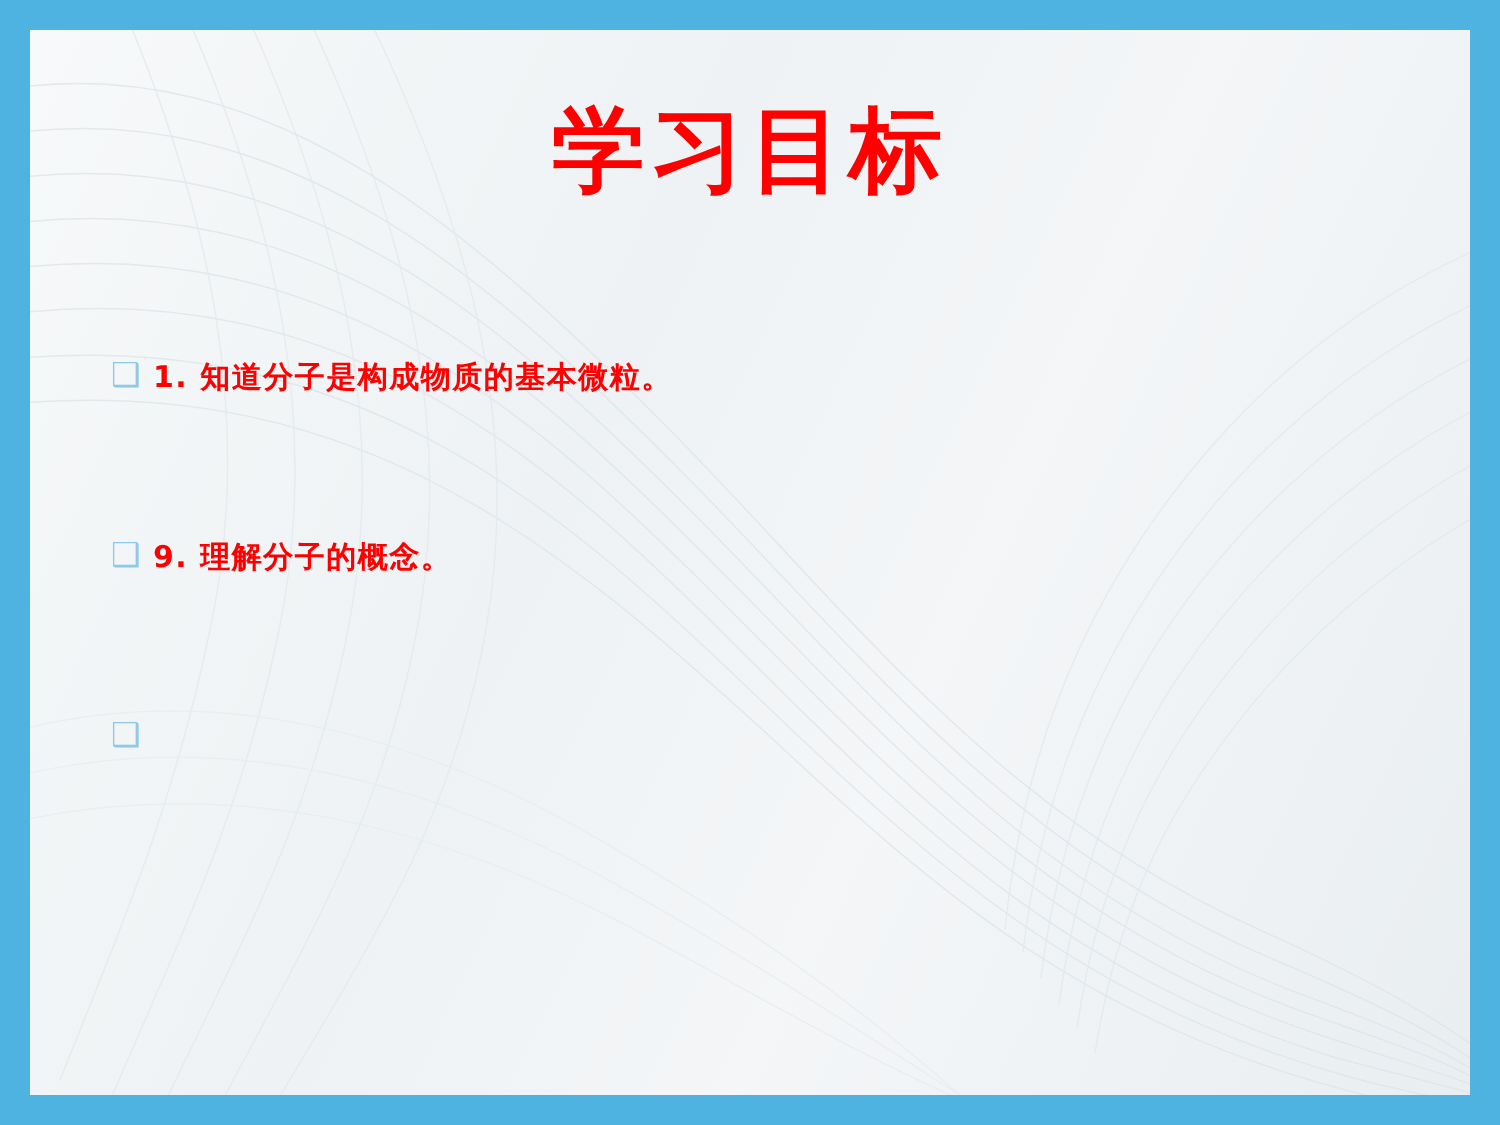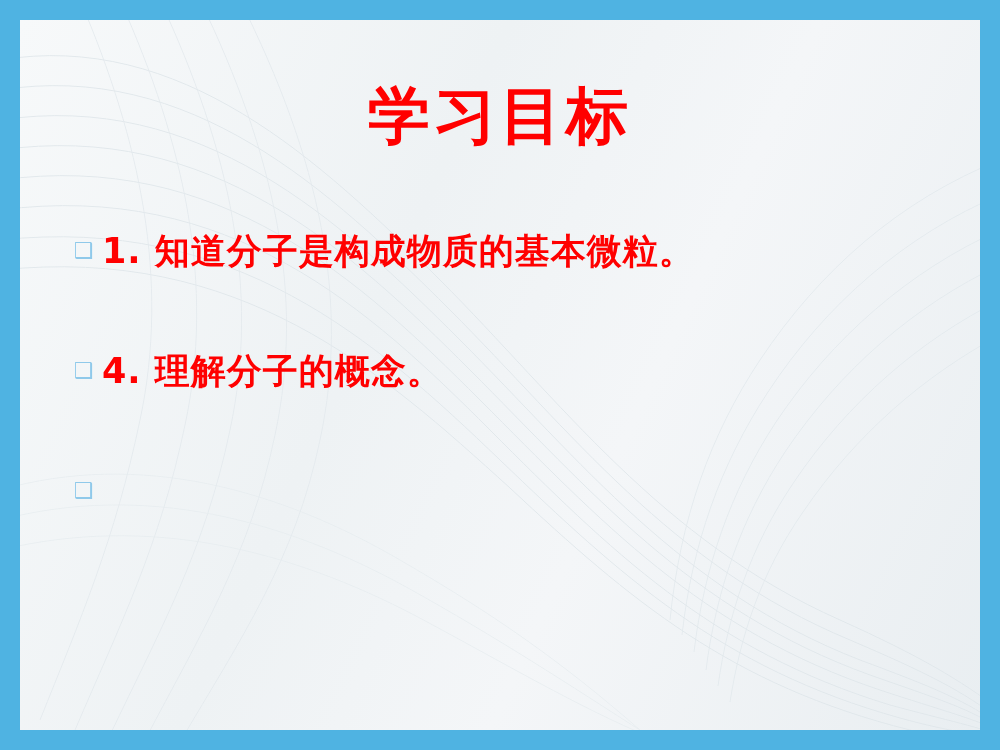--- a/index.html
+++ b/index.html
@@ -28,21 +28,21 @@
   }
   .bg-art {
     position: absolute;
     inset: 0;
     width: 100%;
     height: 100%;
     pointer-events: none;
   }
   .title {
     position: absolute;
-    top: 62px;
+    top: 46px;
     left: 0;
     width: 100%;
     text-align: center;
     font-family: "DejaVu Sans", "Liberation Sans", sans-serif;
     font-weight: bold;
     font-size: 62px;
     letter-spacing: 4px;
     color: #FF0000;
     line-height: 1.1;
   }
@@ -64,21 +64,21 @@
     font-size: 22px;
     color: #8FC9EA;
     line-height: 52px;
     text-align: left;
     padding-left: 6px;
     box-sizing: border-box;
   }
   .bullet-text {
     font-family: "DejaVu Sans", "Liberation Sans", sans-serif;
     font-weight: bold;
-    font-size: 35px;
+    font-size: 20px;
     color: #FF0000;
     line-height: 52px;
     letter-spacing: 1px;
     white-space: nowrap;
   }
 </style>
 </head>
 <body>
 
 <div class="slide">
@@ -119,21 +119,21 @@
 
     <div class="title">学习目标</div>
 
     <div class="bullets">
       <div class="bullet-row">
         <span class="bullet-marker">❑</span>
         <span class="bullet-text">1. 知道分子是构成物质的基本微粒。</span>
       </div>
       <div class="bullet-row">
         <span class="bullet-marker">❑</span>
-        <span class="bullet-text">4. 理解分子的概念。</span>
+        <span class="bullet-text">9. 理解分子的概念。</span>
       </div>
       <div class="bullet-row">
         <span class="bullet-marker">❑</span>
       </div>
     </div>
 
   </div>
 </div>
 
 </body></html>

